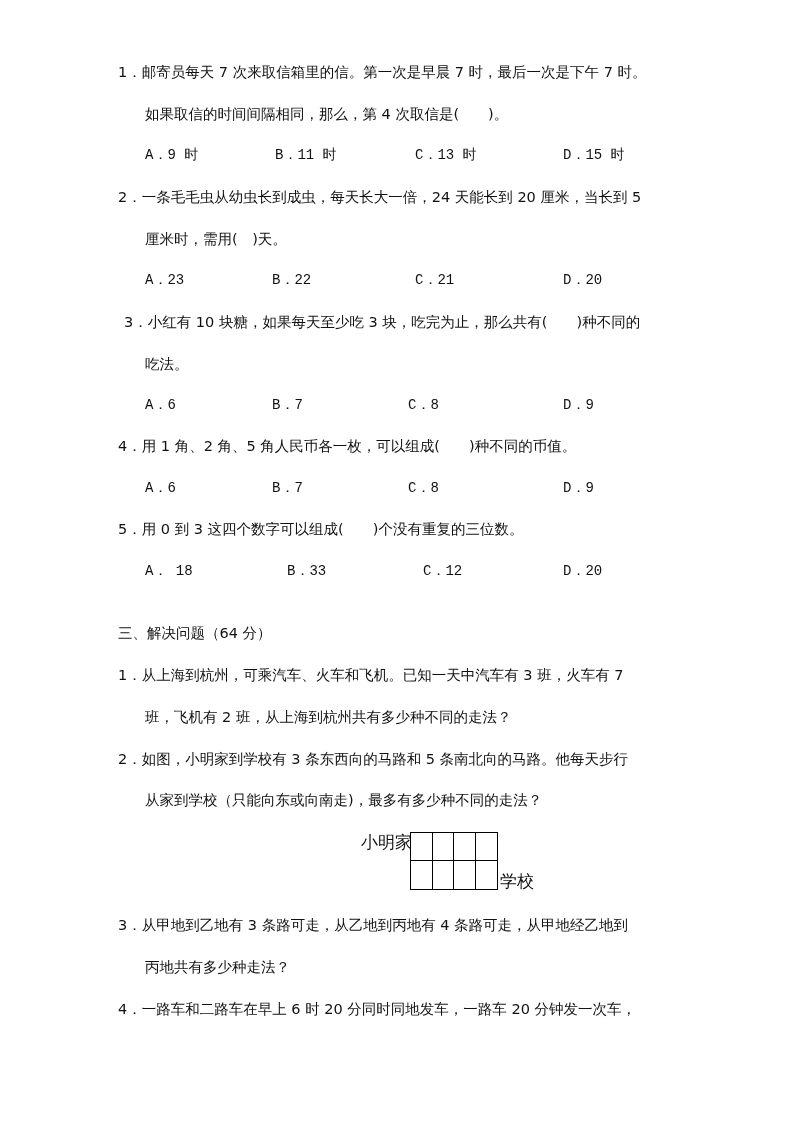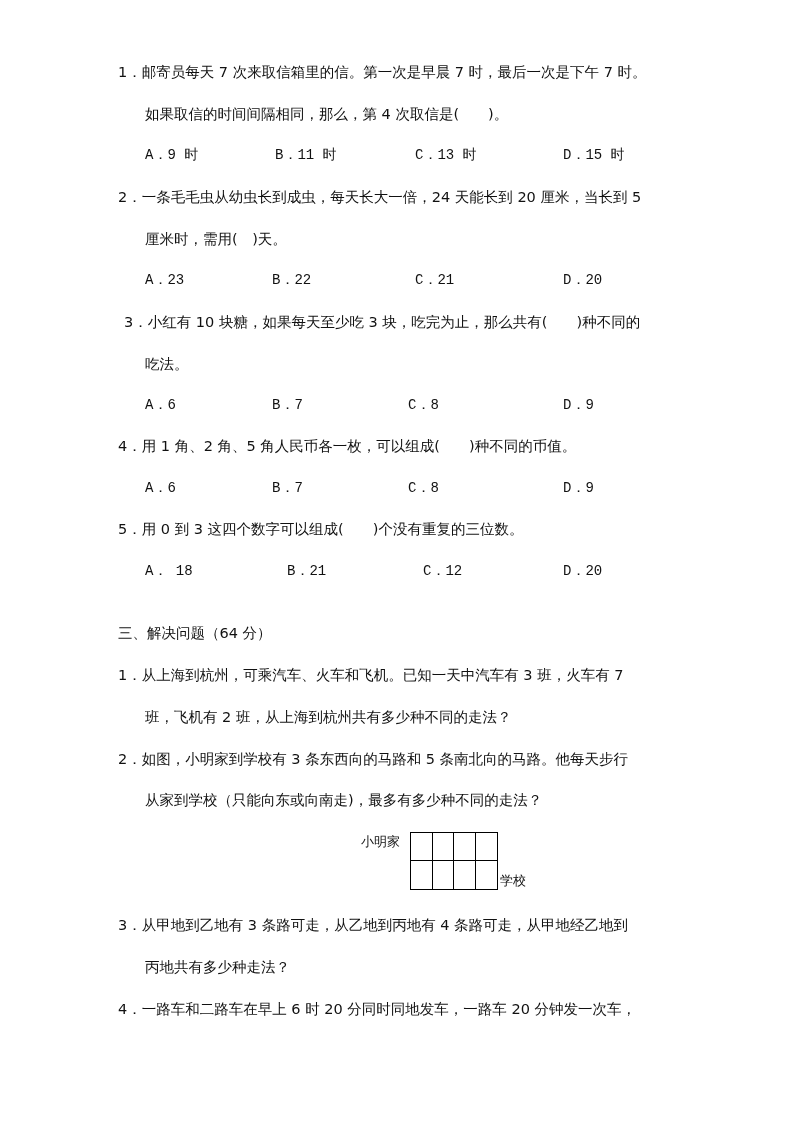--- a/index.html
+++ b/index.html
@@ -12,21 +12,21 @@
   .line { position: absolute; white-space: nowrap; line-height: 20px; }
   .opt { position: absolute; white-space: nowrap; line-height: 20px; font-family: "Liberation Mono", "DejaVu Sans Mono", monospace; font-size: 14px; }
   .grid {
     position: absolute; left: 410px; top: 832px; width: 88px; height: 58px;
     border: 1.3px solid #000; box-sizing: border-box;
     display: grid; grid-template-columns: repeat(4, 1fr); grid-template-rows: repeat(2, 1fr);
   }
   .cell { border-right: 1.3px solid #000; border-bottom: 1.3px solid #000; }
   .cell.last-col { border-right: none; }
   .cell.last-row { border-bottom: none; }
-  .glabel { position: absolute; white-space: nowrap; font-size: 13px; line-height: 18px; }
+  .glabel { position: absolute; white-space: nowrap; font-size: 17px; line-height: 18px; }
 </style>
 </head>
 <body>
 
 <div class="line" style="left:118px; top:62px;text-align:center;">1．邮寄员每天 7 次来取信箱里的信。第一次是早晨 7 时，最后一次是下午 7 时。</div>
 <div class="line" style="left:145px; top:104px;">如果取信的时间间隔相同，那么，第 4 次取信是(　　)。</div>
 <div class="opt" style="left:145px; top:145px;">A．9 时</div>
 <div class="opt" style="left:275px; top:145px;">B．11 时</div>
 <div class="opt" style="left:415px; top:145px;">C．13 时</div>
 <div class="opt" style="left:563px; top:145px;">D．15 时</div>
@@ -46,21 +46,21 @@
 <div class="opt" style="left:563px; top:395px;">D．9</div>
 
 <div class="line" style="left:118px; top:436px;text-align:center;">4．用 1 角、2 角、5 角人民币各一枚，可以组成(　　)种不同的币值。</div>
 <div class="opt" style="left:145px; top:478px;">A．6</div>
 <div class="opt" style="left:272px; top:478px;">B．7</div>
 <div class="opt" style="left:408px; top:478px;">C．8</div>
 <div class="opt" style="left:563px; top:478px;">D．9</div>
 
 <div class="line" style="left:118px; top:519px;">5．用 0 到 3 这四个数字可以组成(　　)个没有重复的三位数。</div>
 <div class="opt" style="left:145px; top:561px;">A． 18</div>
-<div class="opt" style="left:287px; top:561px;">B．21</div>
+<div class="opt" style="left:287px; top:561px;">B．33</div>
 <div class="opt" style="left:423px; top:561px;">C．12</div>
 <div class="opt" style="left:563px; top:561px;">D．20</div>
 
 <div class="line" style="left:118px; top:623px;">三、解决问题（64 分）</div>
 
 <div class="line" style="left:118px; top:665px;">1．从上海到杭州，可乘汽车、火车和飞机。已知一天中汽车有 3 班，火车有 7</div>
 <div class="line" style="left:145px; top:707px;">班，飞机有 2 班，从上海到杭州共有多少种不同的走法？</div>
 
 <div class="line" style="left:118px; top:749px;">2．如图，小明家到学校有 3 条东西向的马路和 5 条南北向的马路。他每天步行</div>
 <div class="line" style="left:145px; top:790px;">从家到学校（只能向东或向南走)，最多有多少种不同的走法？</div>

